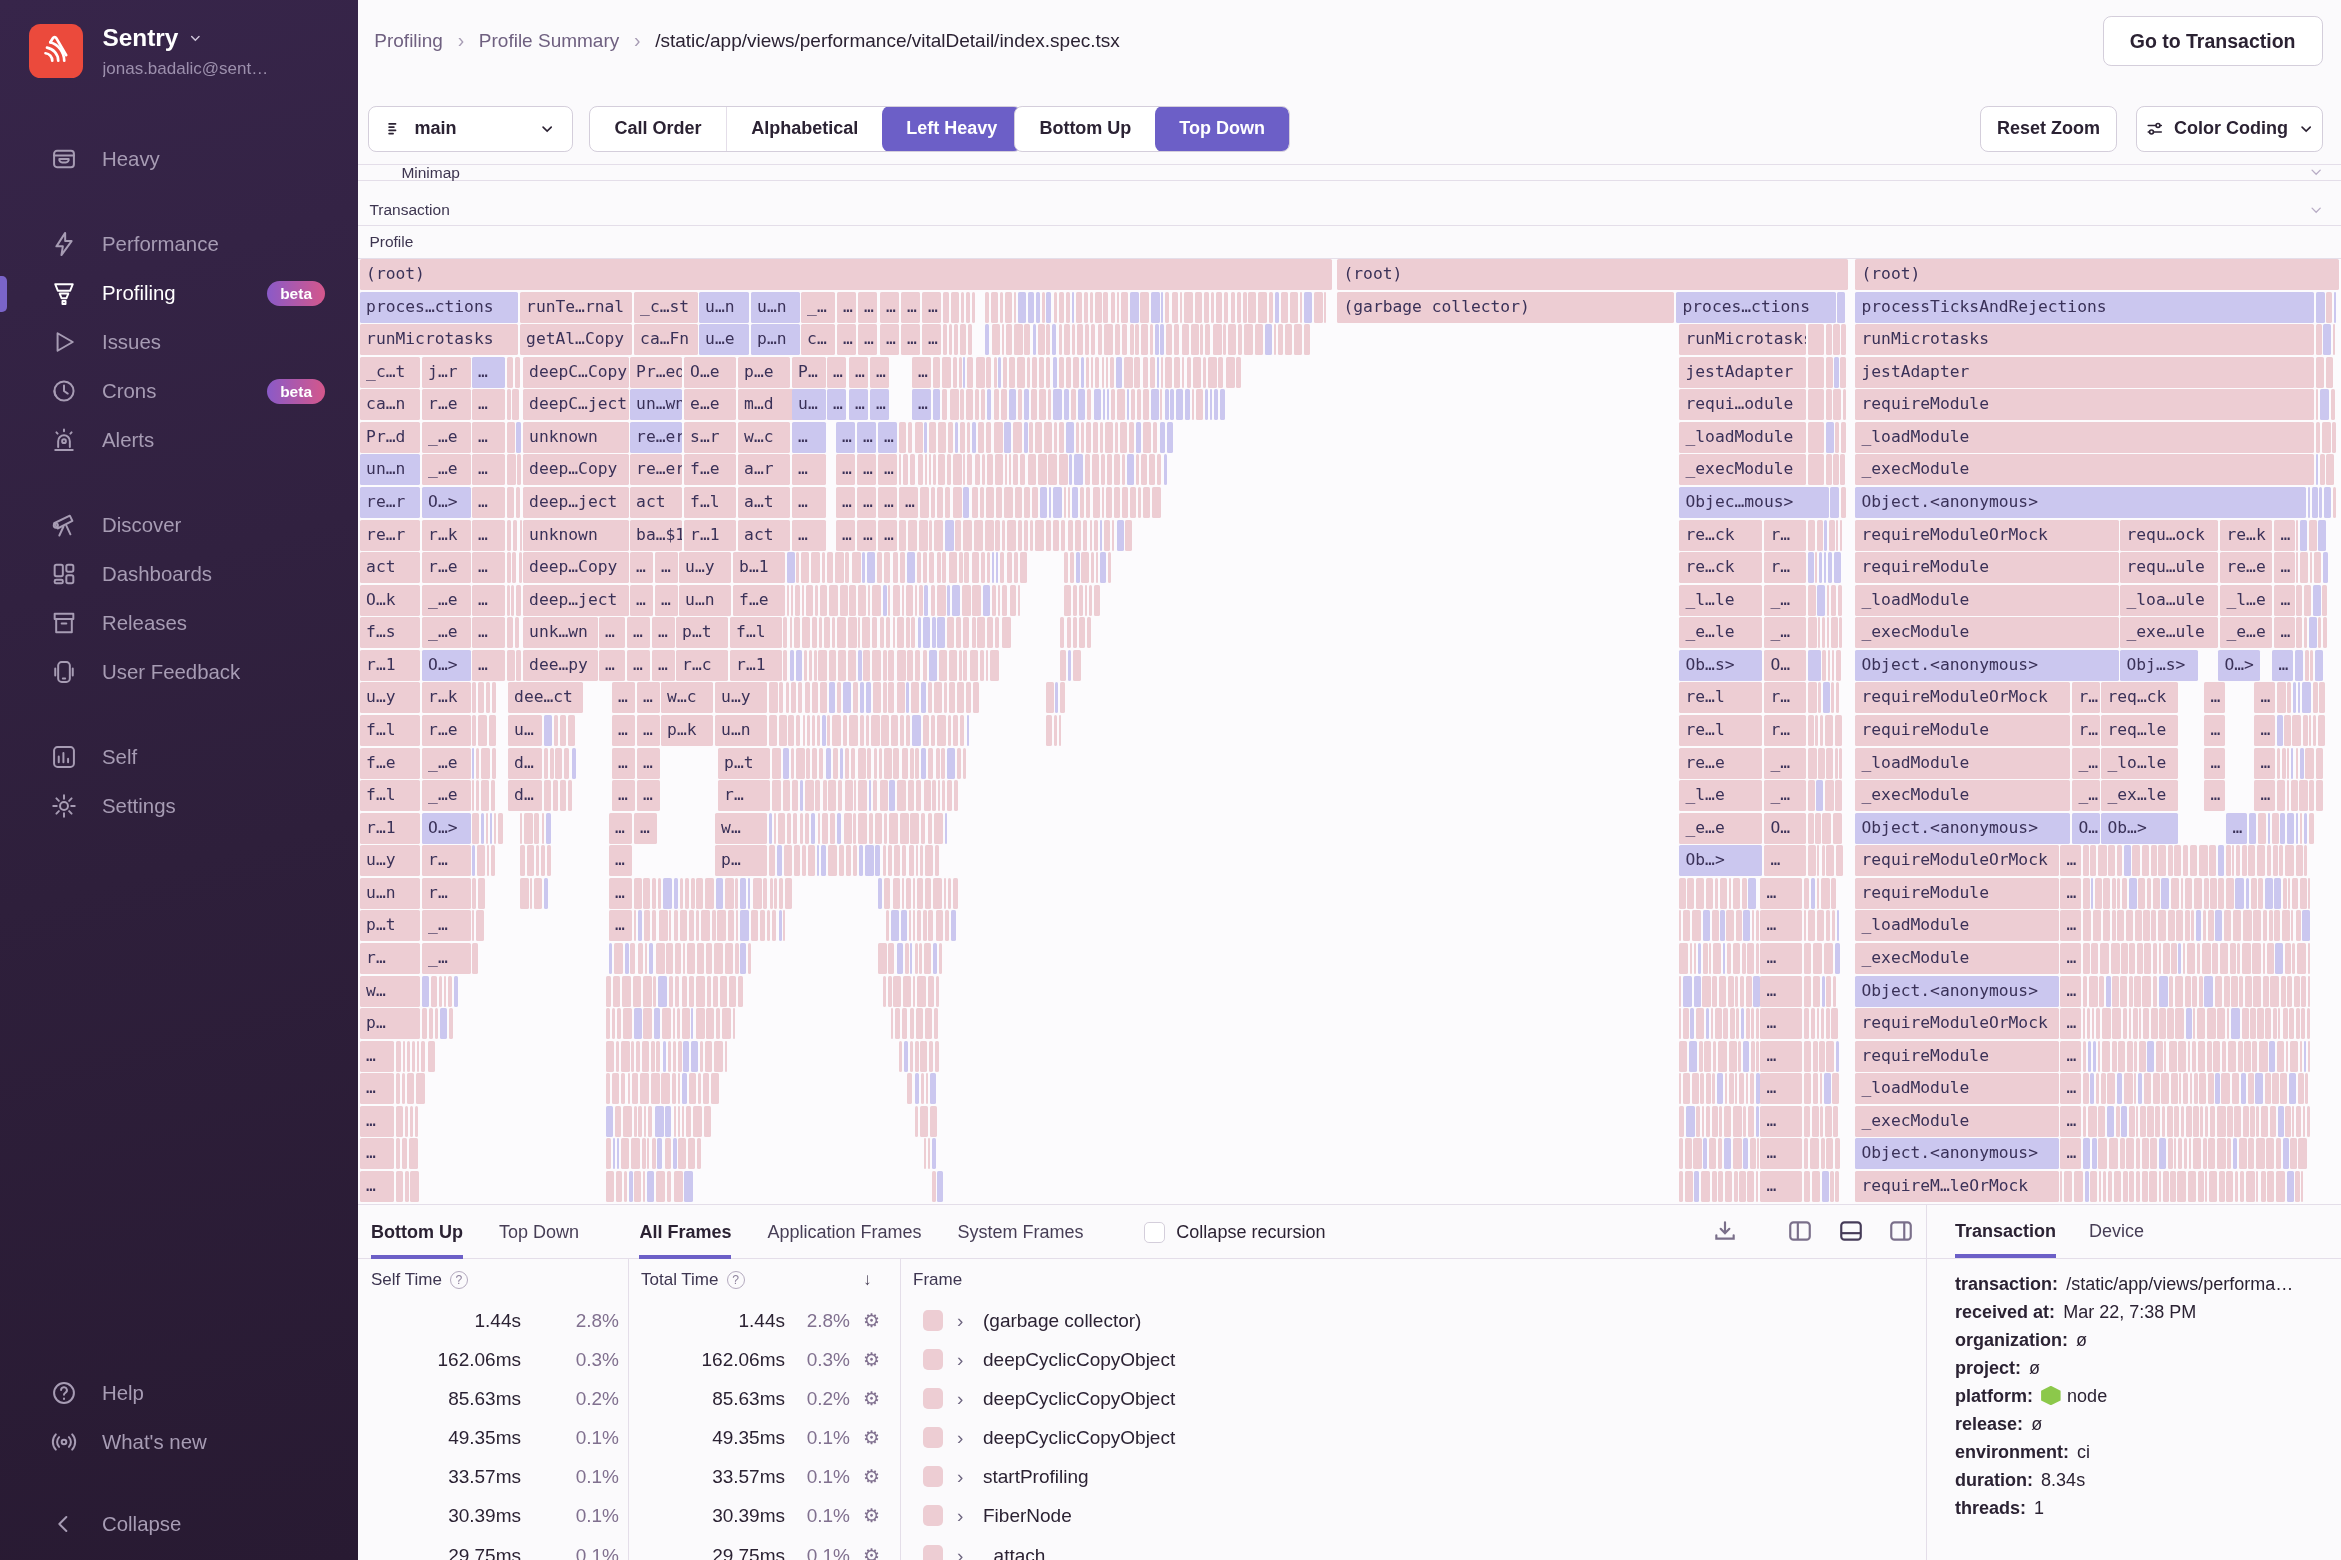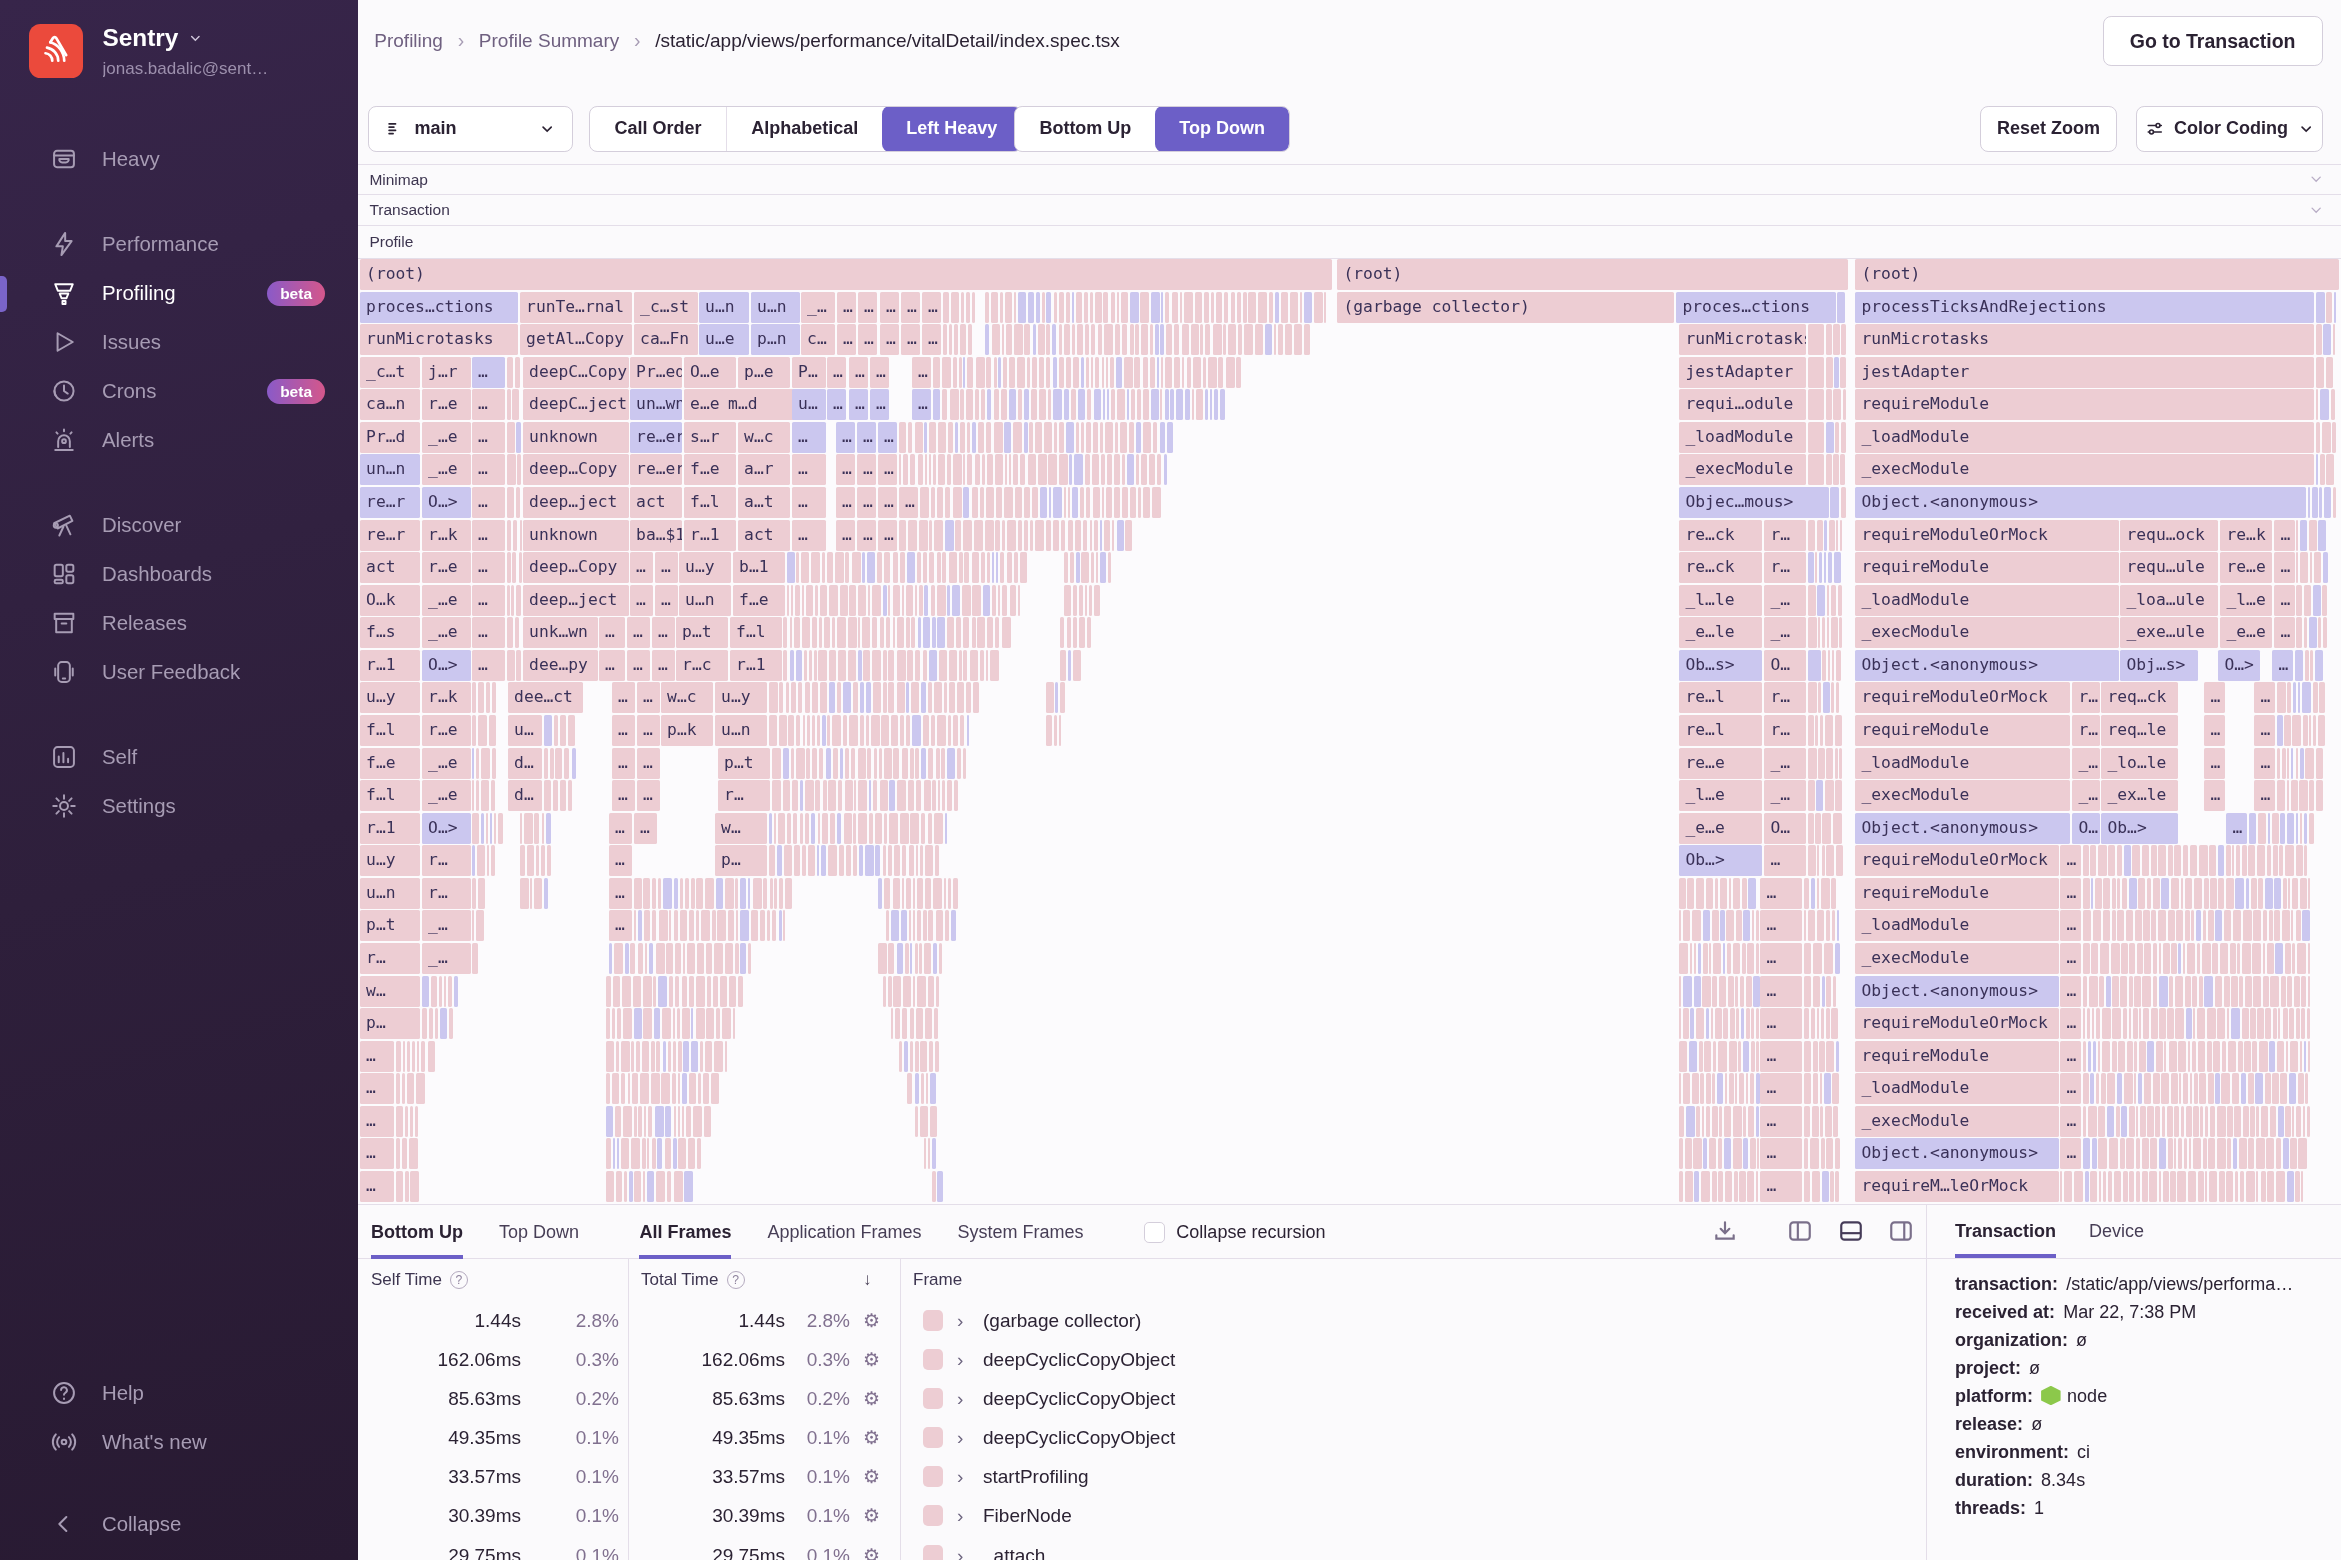--- a/index.html
+++ b/index.html
@@ -57,21 +57,21 @@
   .search input{ border:none; outline:none; flex:1; font-size:18px; color:#2B2233;
     font-family:"Liberation Sans",sans-serif; background:transparent; }
   .search input::placeholder{ color:#857b90; }
   .reset-zoom{ left:1622px; width:137px; }
   .color-coding{ left:1778px; width:187px; }
 
   .collapsible{ position:absolute; left:0; width:100%; border-bottom:0.8px solid #E4DEE9;
     background:#FBFAFC; display:flex; align-items:center; }
   .collapsible .cl-label{ font-size:15.5px; color:#3d3550; margin-left:11.4px; }
   .collapsible .cl-chev{ margin-left:auto; margin-right:18px; color:#9b8fa8; display:flex; }
-  .row-minimap{ top:164px; height:31px; border-top:0.8px solid #E4DEE9; }
+  .row-minimap{ top:164px; height:17px; border-top:0.8px solid #E4DEE9;padding-left:32px; }
   .row-transaction{ top:195px; height:31px; }
   .row-profile{ top:226px; height:33px; }
 
   
   .flame{ position:absolute; top:259px; left:0; width:1984px; height:945px; overflow:hidden;
     background:#FCFBFD; }
   .fsec{ position:absolute; top:0; height:100%; }
   .fcell{ position:absolute; height:31px; border-radius:1.6px; font-family:"DejaVu Sans Mono",monospace;
     font-size:16.3px; line-height:30px; color:#3A3158; padding-left:6.5px; white-space:nowrap;
     overflow:hidden; cursor:pointer; }
@@ -559,21 +559,21 @@
           <div class="fcell fsliver fp" style="left: 866px; top: 98px; width: 9px;"></div>
           <div class="fcell fsliver fp" style="left: 876px; top: 98px; width: 5.7px;"></div>
           <div class="fcell fp" style="left: 0px; top: 130px; width: 60px;">ca…n</div>
           <div class="fcell fp" style="left: 62px; top: 130px; width: 49px;">r…e</div>
           <div class="fcell fp" style="left: 112px; top: 130px; width: 33px;">…</div>
           <div class="fcell fsliver fp" style="left: 147px; top: 130px; width: 4.1px;"></div>
           <div class="fcell fsliver fp" style="left: 152px; top: 130px; width: 7.3px;"></div>
           <div class="fcell fp" style="left: 163px; top: 130px; width: 106px;">deepC…ject</div>
           <div class="fcell fl" style="left: 270px; top: 130px; width: 52px;">un…wn</div>
           <div class="fcell fp" style="left: 324px; top: 130px; width: 52px;">e…e</div>
-          <div class="fcell fp" style="left: 362px; top: 130px; width: 73px;">m…d</div>
+          <div class="fcell fp" style="left: 378px; top: 130px; width: 73px;">m…d</div>
           <div class="fcell fl" style="left: 432px; top: 130px; width: 34px;">u…</div>
           <div class="fcell fl" style="left: 467px; top: 130px; width: 19.5px;">…</div>
           <div class="fcell fl" style="left: 489px; top: 130px; width: 19.5px;">…</div>
           <div class="fcell fl" style="left: 510px; top: 130px; width: 19.5px;">…</div>
           <div class="fcell fl" style="left: 552px; top: 130px; width: 19.5px;">…</div>
           <div class="fcell fsliver fl" style="left: 573px; top: 130px; width: 7.3px;"></div>
           <div class="fcell fsliver fp" style="left: 582px; top: 130px; width: 5.7px;"></div>
           <div class="fcell fsliver fp" style="left: 590px; top: 130px; width: 9px;"></div>
           <div class="fcell fsliver fp" style="left: 600px; top: 130px; width: 4.1px;"></div>
           <div class="fcell fsliver fp" style="left: 606px; top: 130px; width: 7.3px;"></div>

